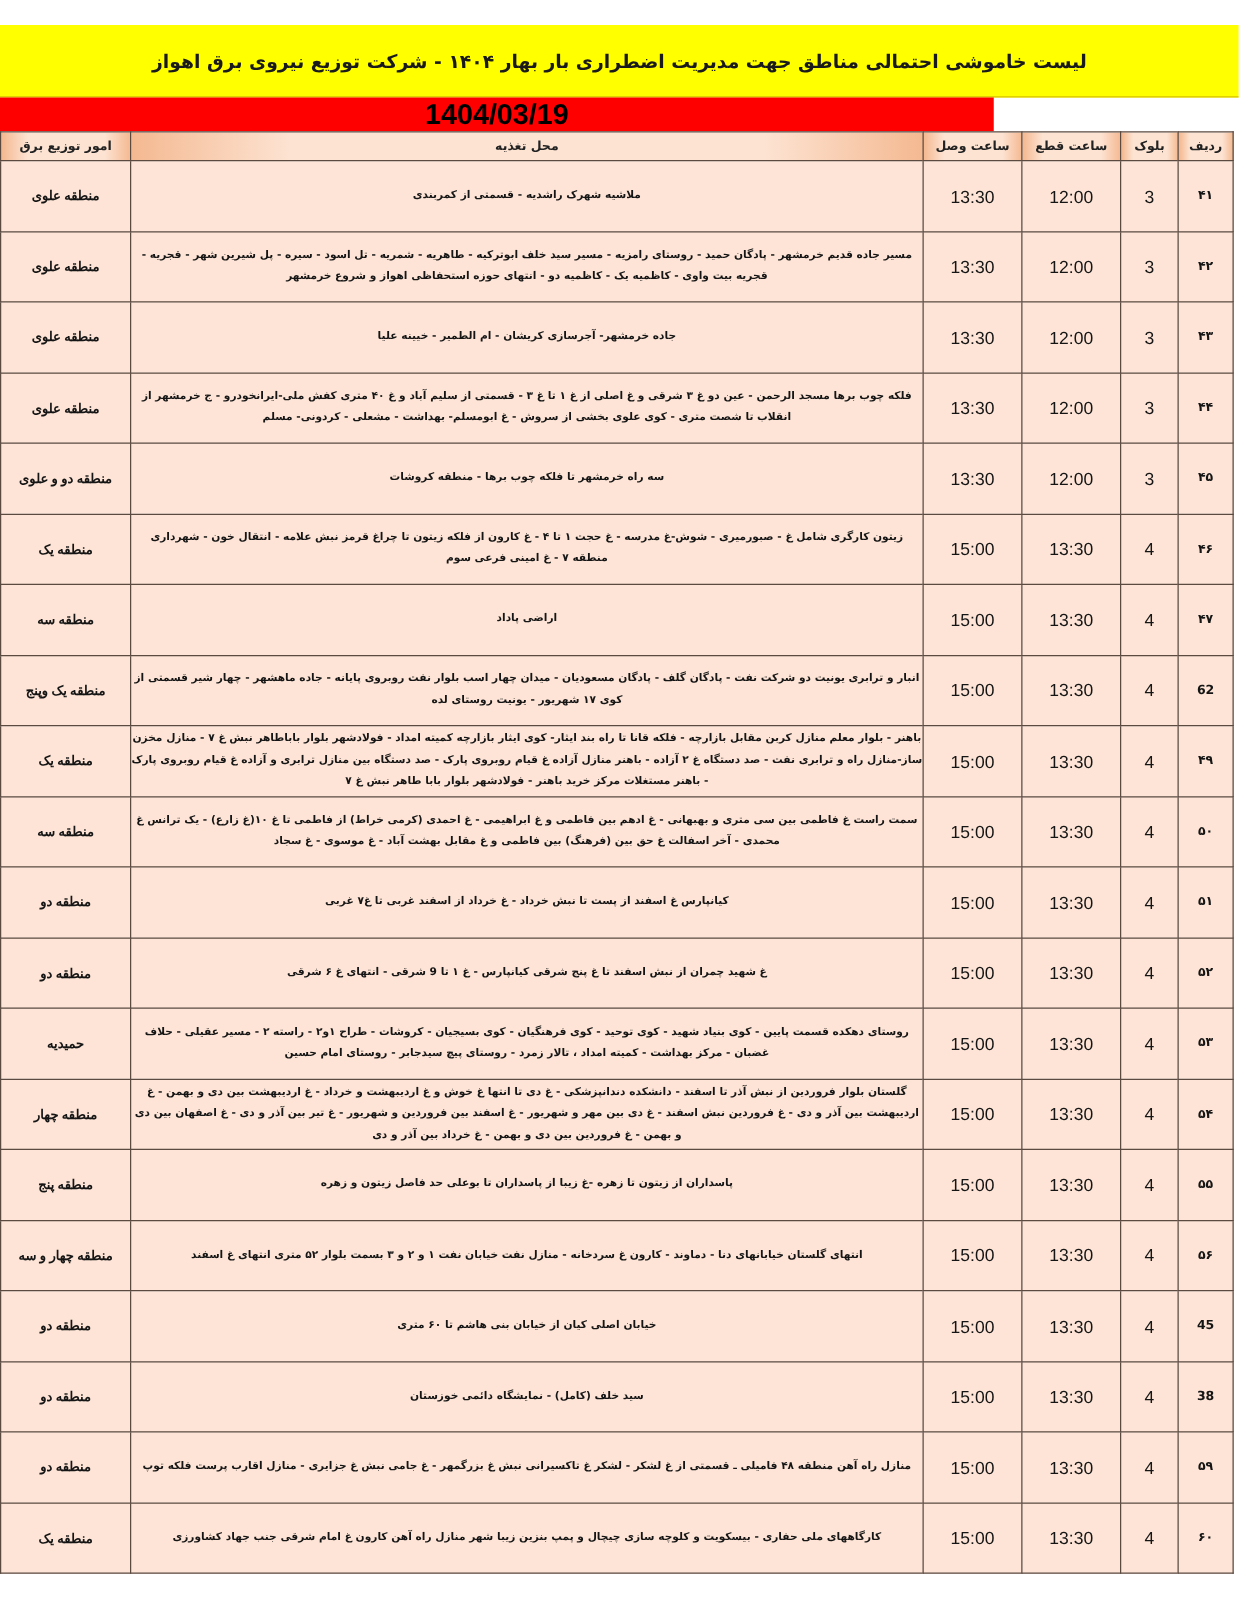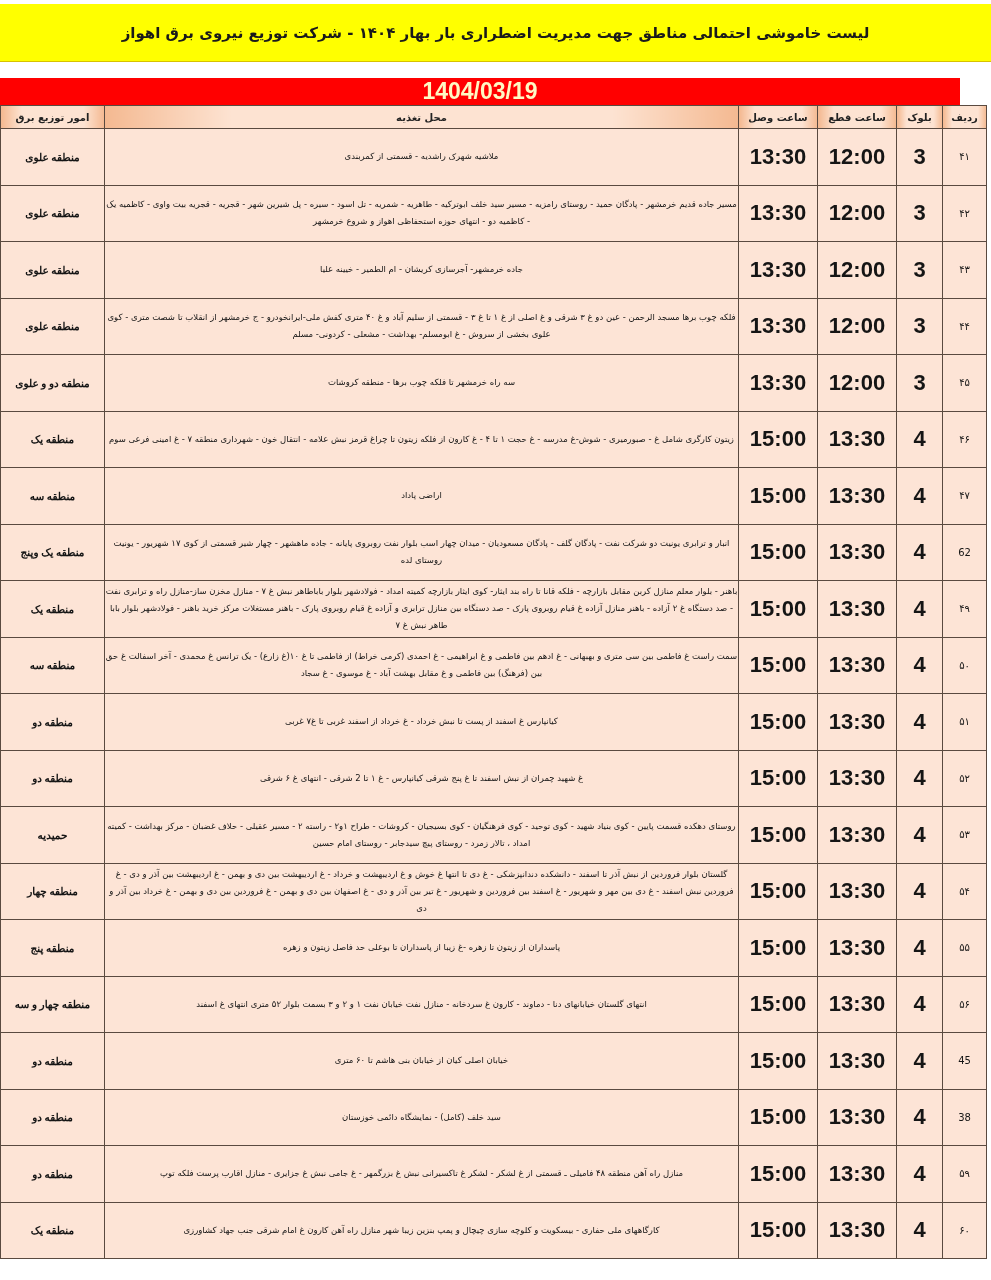--- a/index.html
+++ b/index.html
@@ -2,45 +2,45 @@
 <html><head>
 <meta charset="utf-8">
 <style>
   html, body { margin: 0; padding: 0; }
   body {
     width: 991px; height: 1280px; background: #ffffff; position: relative;
     font-family: "DejaVu Sans", sans-serif; overflow: hidden;
   }
   .top-gap { height: 20px; background: #ffffff; }
   .banner {
-    position: absolute; left: 0; top: 4px; width: 991px; height: 57px;
+    position: absolute; left: 0; top: 20px; width: 991px; height: 57px;
     background: #ffff00; display: flex; align-items: center; justify-content: center;
     direction: rtl; font-weight: bold; font-size: 15px; color: #1a1a1a;
     border-bottom: 1px solid #d8c200;
   }
   .datebar {
-    position: absolute; left: 0; top: 78px; width: 960px; height: 27px;
+    position: absolute; left: 0; top: 78px; width: 795px; height: 27px;
     background: #ff0000; display: flex; align-items: center; justify-content: center;
-    font-family: "Liberation Sans", sans-serif; font-weight: bold; font-size: 23px; color: #fef9c3;
+    font-family: "Liberation Sans", sans-serif; font-weight: bold; font-size: 23px; color: #000000;
   }
   table.grid {
     position: absolute; left: 0; top: 105px; width: 986px;
     border-collapse: collapse; direction: rtl; table-layout: fixed;
   }
   table.grid th, table.grid td {
     border: 1px solid #5a4a40; padding: 0; text-align: center; vertical-align: middle;
   }
   table.grid th {
     height: 22px; font-size: 10px; font-weight: bold; color: #222;
     background: linear-gradient(to right, #f4b991 0%, #fde3d2 20%, #fde3d2 80%, #f4b991 100%);
   }
   table.grid td { height: 55.5px; background: #fde4d6; color: #151515; }
-  td.c-row { font-size: 10px; font-weight: normal; }
-  td.c-block, td.c-time { font-family: "Liberation Sans", sans-serif; font-weight: bold; font-size: 22px; }
-  td.c-loc { font-size: 8.5px; font-weight: normal; line-height: 17px; padding: 0 6px; }
+  td.c-row { font-size: 10px; font-weight: bold; }
+  td.c-block, td.c-time { font-family: "Liberation Sans", sans-serif; font-weight: normal; font-size: 14px; }
+  td.c-loc { font-size: 8.5px; font-weight: bold; line-height: 17px; padding: 0 6px; }
   td.c-dist { font-size: 10.5px; font-weight: bold; font-family: Liberation Serif, serif; }
   .bottom-gap { position: absolute; left: 0; top: 1260px; width: 991px; height: 20px; background: #fff; }
 </style>
 </head>
 <body>
 
 <div class="top-gap"></div>
 
 <div class="banner">لیست خاموشی احتمالی مناطق جهت مدیریت اضطراری بار بهار ۱۴۰۴ - شرکت توزیع نیروی برق اهواز</div>
 <div class="datebar">1404/03/19</div>
@@ -151,21 +151,21 @@
         <td class="c-time">13:30</td>
         <td class="c-time">15:00</td>
         <td class="c-loc">کیانپارس غ اسفند از پست تا نبش خرداد - غ خرداد از اسفند غربی تا غ۷ غربی</td>
         <td class="c-dist">منطقه دو</td>
       </tr>
       <tr>
         <td class="c-row">۵۲</td>
         <td class="c-block">4</td>
         <td class="c-time">13:30</td>
         <td class="c-time">15:00</td>
-        <td class="c-loc">غ شهید چمران از نبش اسفند تا غ پنج شرقی کیانپارس - غ ۱ تا 2 شرقی - انتهای غ ۶ شرقی</td>
+        <td class="c-loc">غ شهید چمران از نبش اسفند تا غ پنج شرقی کیانپارس - غ ۱ تا 9 شرقی - انتهای غ ۶ شرقی</td>
         <td class="c-dist">منطقه دو</td>
       </tr>
       <tr>
         <td class="c-row">۵۳</td>
         <td class="c-block">4</td>
         <td class="c-time">13:30</td>
         <td class="c-time">15:00</td>
         <td class="c-loc">روستای دهکده قسمت پایین - کوی بنیاد شهید - کوی توحید - کوی فرهنگیان - کوی بسیجیان - کروشات - طراح ۱و۲ - راسته ۲ - مسیر عقیلی - حلاف غضبان - مرکز بهداشت - کمیته امداد ، تالار زمرد - روستای پیچ سیدجابر - روستای امام حسین</td>
         <td class="c-dist">حمیدیه</td>
       </tr>

